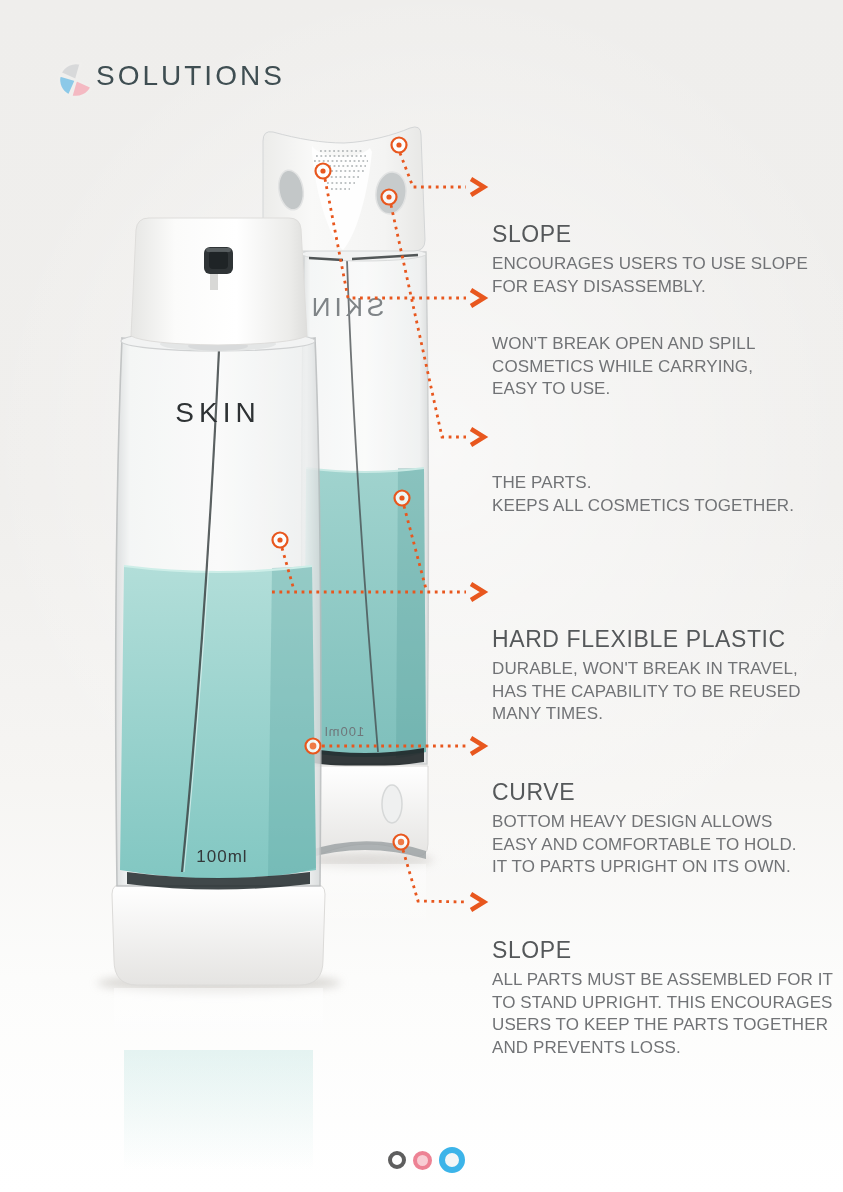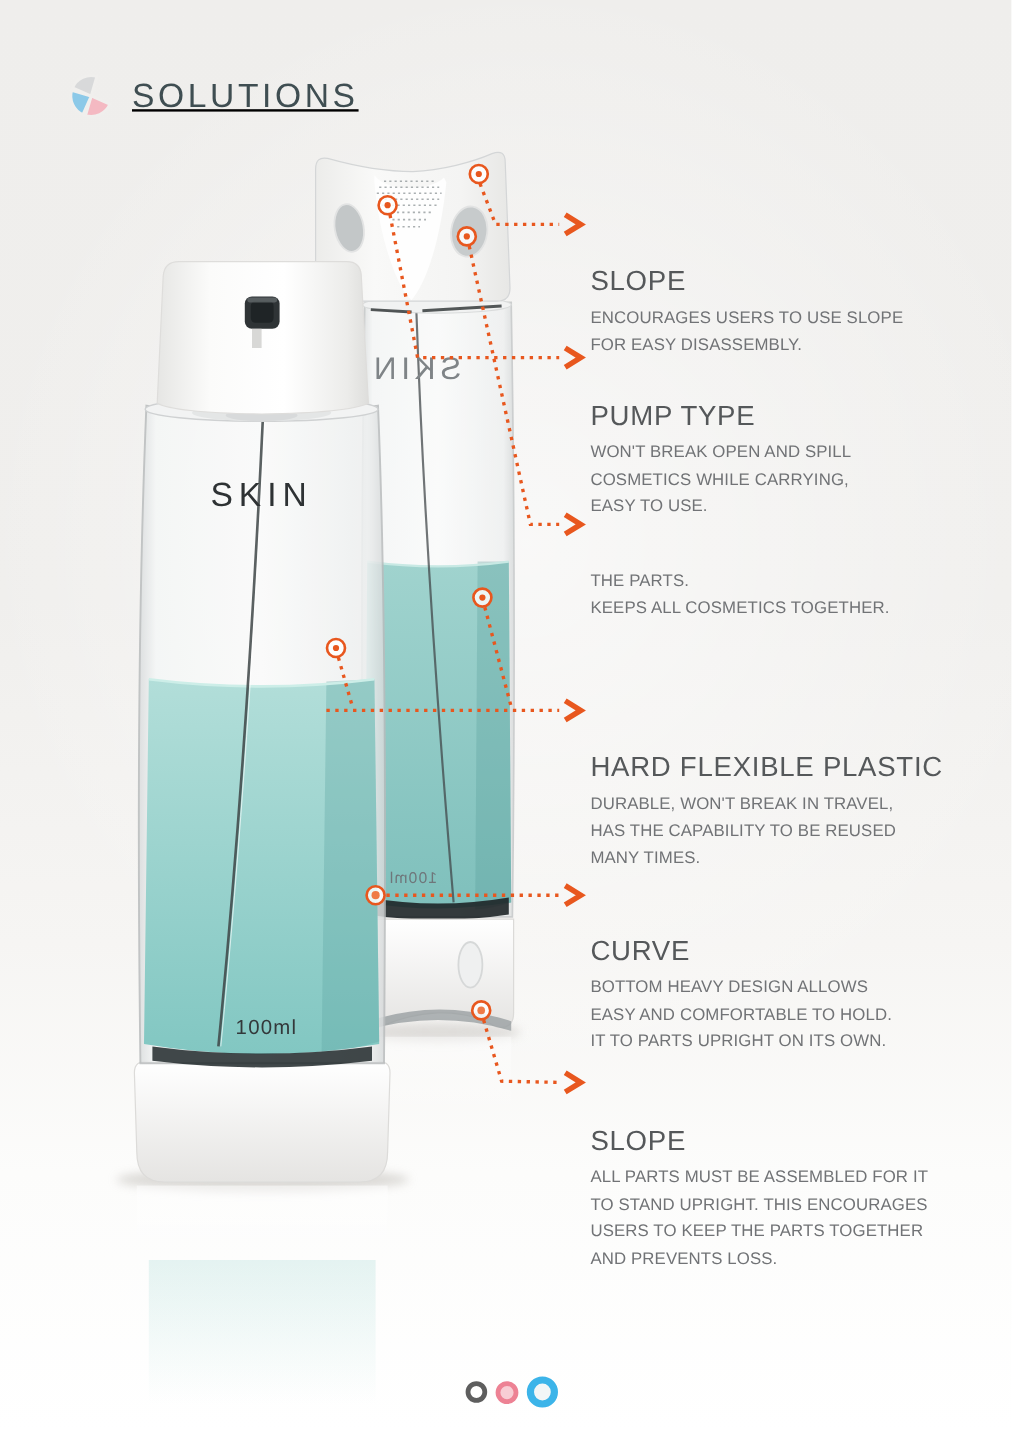--- a/index.html
+++ b/index.html
@@ -5,26 +5,26 @@
   html,body{margin:0;padding:0;}
   .canvas{
     position:relative;width:843px;height:1192px;overflow:hidden;
     font-family:"Liberation Sans",sans-serif;
     background:
       radial-gradient(75% 55% at 52% 38%, rgba(255,255,255,.6), rgba(255,255,255,0) 72%),
       linear-gradient(180deg,#efeeec 0%,#f0efed 42%,#f6f5f3 66%,#fcfcfb 82%,#ffffff 100%);
   }
   svg{position:absolute;left:0;top:0;}
   .scene,.overlay{width:843px;height:1192px;pointer-events:none;}
-  .header{position:absolute;left:56px;top:60px;display:flex;align-items:center;gap:14px;text-decoration:underline;}
+  .header{position:absolute;left:56px;top:60px;display:flex;}
   .logo{position:relative;width:40px;height:40px;flex:0 0 auto;}
   .page-title{font-size:28px;letter-spacing:3px;color:#3f4e52;font-weight:400;}
   .ann{position:absolute;left:492px;color:#717376;margin-top:48px;}
   .ann-title{font-size:23px;color:#55585a;letter-spacing:.6px;line-height:27px;margin-bottom:5px;}
-  .ann-line{font-size:14px;line-height:22.5px;letter-spacing:.1px;white-space:nowrap;}
+  .ann-line{font-size:17px;line-height:22.5px;letter-spacing:.1px;white-space:nowrap;}
   .dots{position:absolute;left:388px;top:1147px;display:flex;align-items:center;gap:7px;}
   .dot{border-radius:50%;box-sizing:border-box;cursor:pointer;}
   .dot-gray{width:18px;height:18px;border:4px solid #5e5e5e;background:rgba(255,255,255,.25);}
   .dot-pink{width:19px;height:19px;border:4px solid #ed8294;background:#f8cdd4;}
   .dot-blue{width:26px;height:26px;border:6px solid #3cb4e9;background:#f2f6f7;}
   text{font-family:"Liberation Sans",sans-serif;}
 </style>
 </head>
 <body>
 
@@ -222,21 +222,20 @@
     <span class="page-title">SOLUTIONS</span>
   </div>
 
   <div class="ann" style="top:173px">
     <div class="ann-title">SLOPE</div>
     <div class="ann-line">ENCOURAGES USERS TO USE SLOPE</div>
     <div class="ann-line">FOR EASY DISASSEMBLY.</div>
   </div>
 
   <div class="ann" style="top:285px">
-    <div class="ann-title">PUMP TYPE</div>
     <div class="ann-line">WON'T BREAK OPEN AND SPILL</div>
     <div class="ann-line">COSMETICS WHILE CARRYING,</div>
     <div class="ann-line">EASY TO USE.</div>
   </div>
 
   <div class="ann" style="top:424px">
     <div class="ann-line">THE PARTS.</div>
     <div class="ann-line">KEEPS ALL COSMETICS TOGETHER.</div>
   </div>
 

